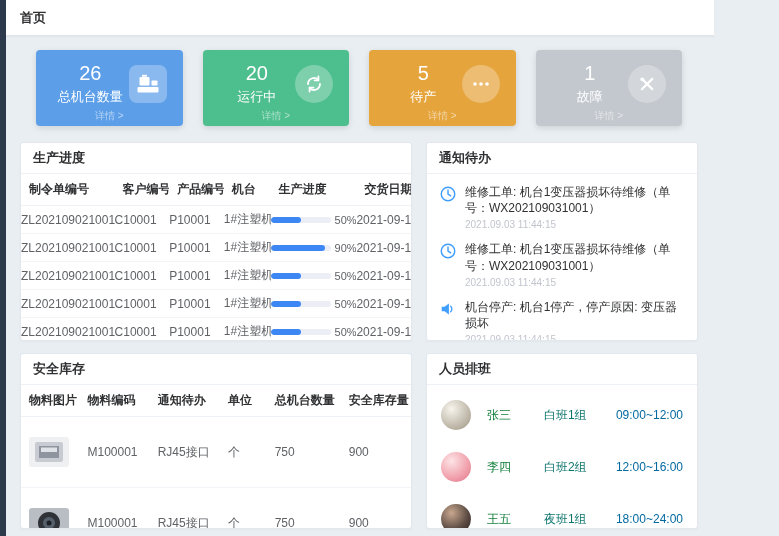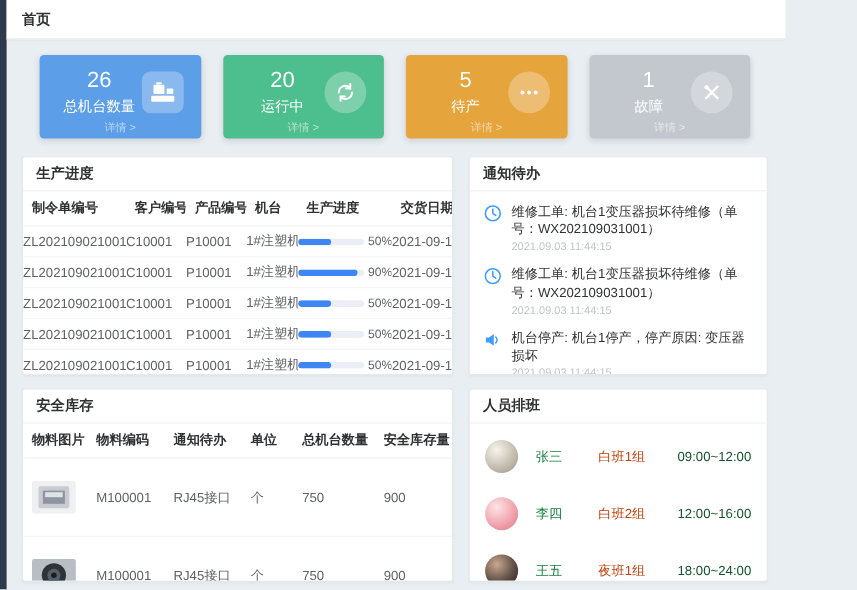--- a/index.html
+++ b/index.html
@@ -87,22 +87,22 @@
   .note-time { font-size:10px; color:#c0c4cc; margin-top:3px; }
 
   
   .people { padding:4px 0; }
   .person { display:flex; align-items:center; padding:11px 14px; }
   .avatar { width:30px; height:30px; border-radius:50%; flex:none; }
   .avatar-0 { background:radial-gradient(circle at 35% 30%, #f7f4ec, #bab3a4 68%, #8f887a); }
   .avatar-1 { background:radial-gradient(circle at 35% 30%, #fde4e6, #ef9aa6 65%, #d9738a); }
   .avatar-2 { background:radial-gradient(circle at 35% 30%, #c9a88f, #5a4a42 58%, #2a211d); }
   .p-name  { width:60px; margin-left:16px; font-size:12px; color:#15803d; }
-  .p-shift { width:76px; font-size:12px; color:#c2410c; }
-  .p-time  { font-size:12px; color:#14532d; }
+  .p-shift { width:76px; font-size:12px; color:#0f766e; }
+  .p-time  { font-size:12px; color:#0369a1; }
 </style>
 </head>
 <body>
 
 <div class="app">
   <div class="left-strip"></div>
   <div class="main">
 
     <div class="topbar">
       <span class="tab-home">首页</span>

